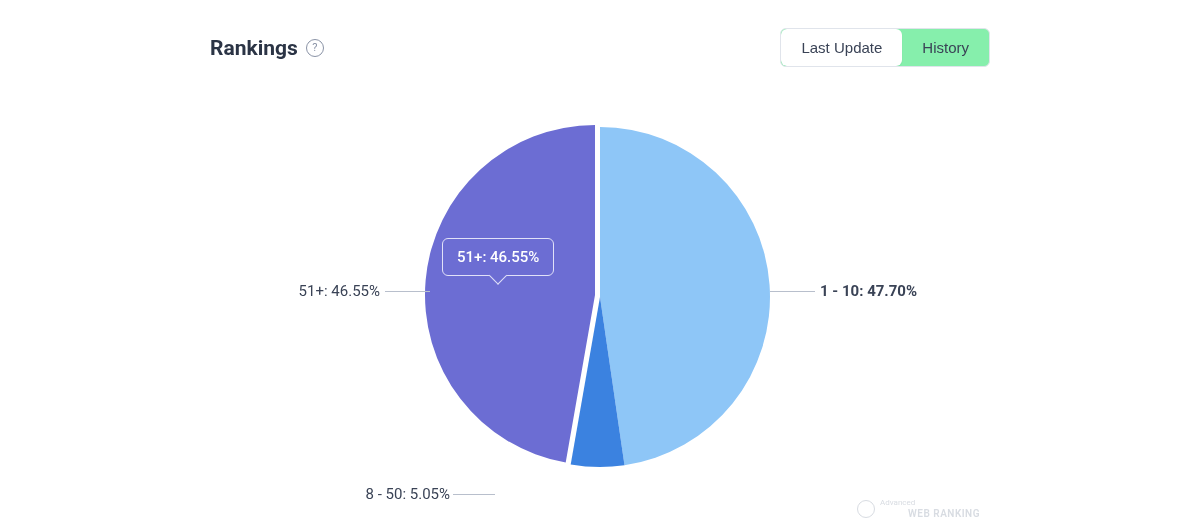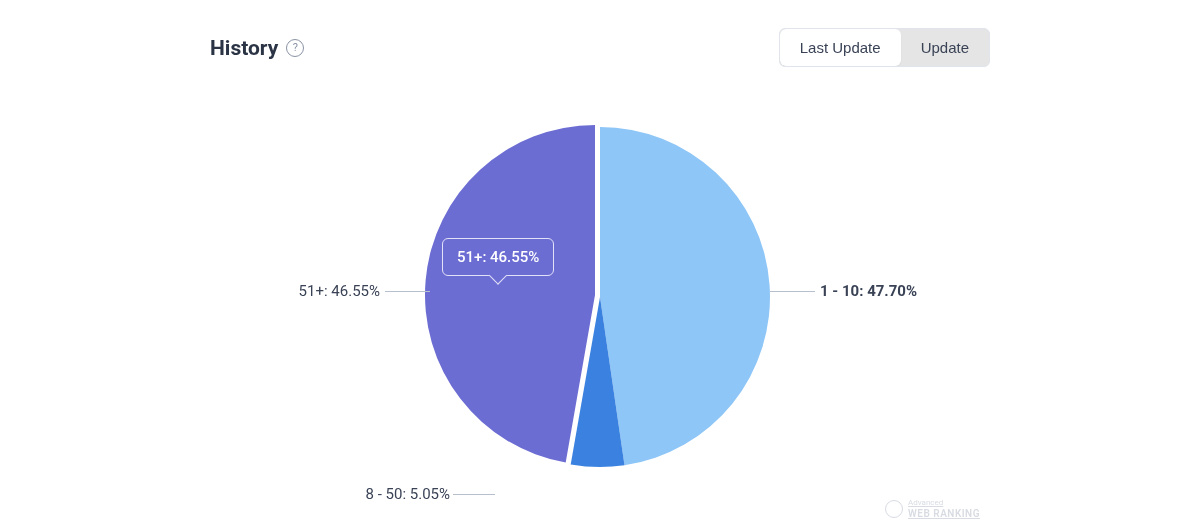--- a/index.html
+++ b/index.html
@@ -39,21 +39,21 @@
       align-items: center;
       justify-content: center;
       font-size: 11px;
       color: #8a93a6;
       cursor: pointer;
     }
     .toggle-group {
       display: flex;
       border: 1px solid #e0e4eb;
       border-radius: 6px;
-      background: #e5e5e5;
+      background: #86efac;
       overflow: hidden;
     }
     .toggle-btn {
       padding: 10px 20px;
       font-size: 15px;
       font-weight: 500;
       color: #3a4356;
       background: transparent;
       border: none;
       cursor: pointer;
@@ -137,36 +137,36 @@
       align-items: center;
       gap: 5px;
     }
     .watermark-globe {
       width: 18px;
       height: 18px;
       border: 1.5px solid #d8dce2;
       border-radius: 50%;
       position: relative;
     }
-    .watermark-text { line-height: 1.1; text-decoration: underline; }
+    .watermark-text { line-height: 1.1; }
     .wm-top { font-size: 8px; }
-    .wm-bot { font-weight: 600; letter-spacing: 0.5px; }
+    .wm-bot { font-weight: 600; letter-spacing: 0.5px; margin-left: 28px; }
   </style>
 </head>
 <body>
 
 <div class="container">
   <div class="header">
     <div class="title-wrap">
-      <h2 class="title">History</h2>
+      <h2 class="title">Rankings</h2>
       <span class="help-icon">?</span>
     </div>
     <div class="toggle-group">
       <button class="toggle-btn active">Last Update</button>
-      <button class="toggle-btn">Update</button>
+      <button class="toggle-btn">History</button>
     </div>
   </div>
 
   <div class="chart-area">
     <svg class="pie-svg" width="380" height="380" viewBox="-190 -190 380 380">
 
       <path d="M 0 0 L 0 -170 A 170 170 0 0 1 24.495 168.225 Z" fill="#8ec6f7"></path>
 
       <path d="M 0 0 L 24.495 168.225 A 170 170 0 0 1 -29.307 167.455 Z" fill="#3b82e0"></path>
 

